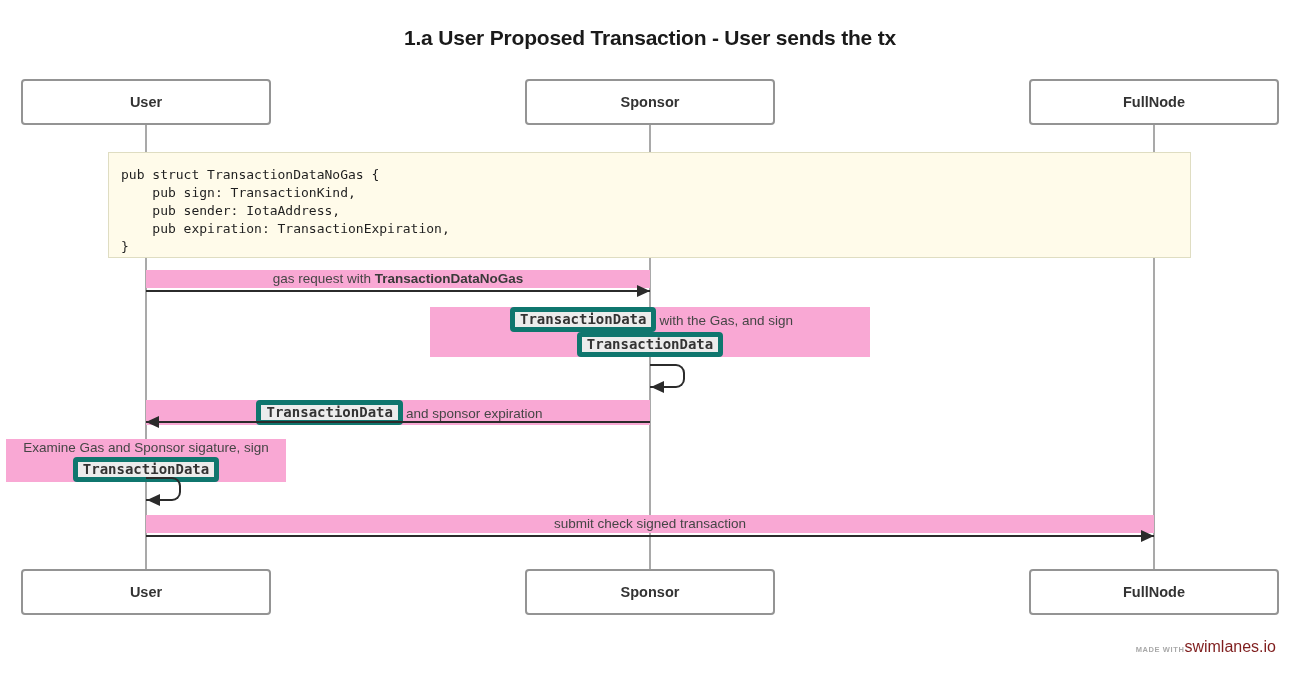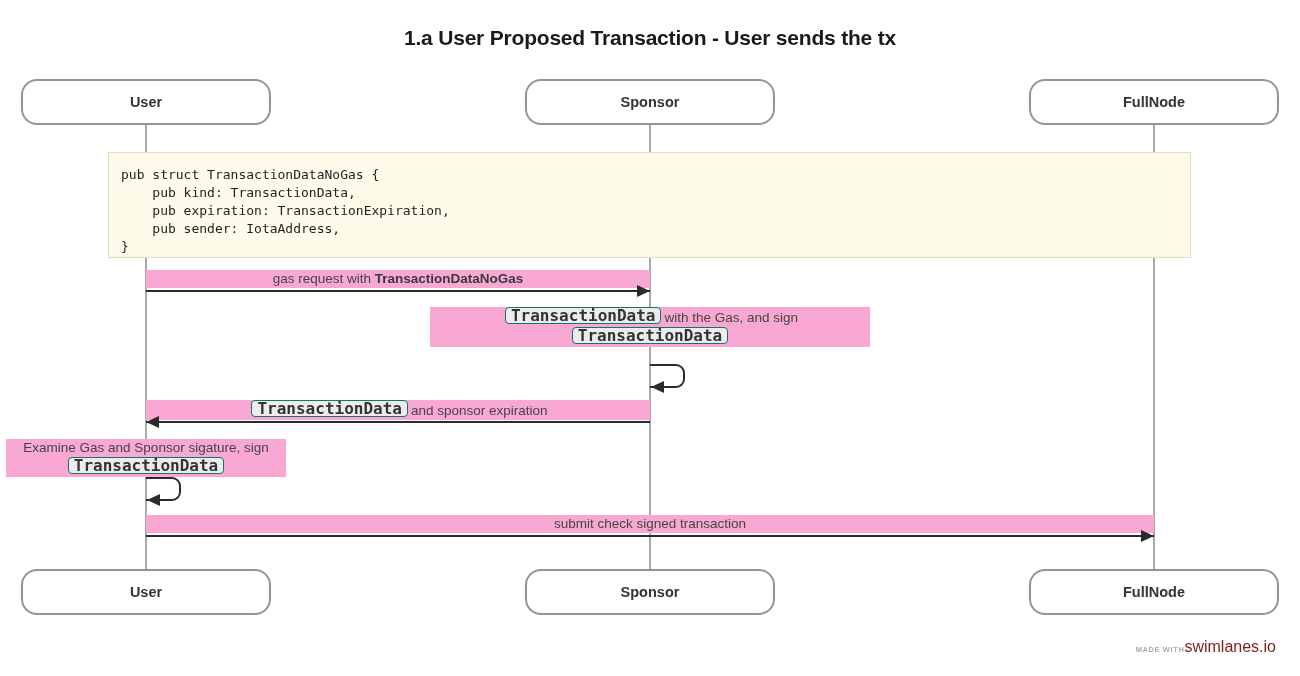--- a/index.html
+++ b/index.html
@@ -6,39 +6,39 @@
   body { background:#ffffff; font-family:"Liberation Sans", sans-serif; }
   .stage { position:relative; width:1300px; height:672px; background:#ffffff; overflow:hidden; }
 
   .title { position:absolute; top:26px; left:0; width:100%; text-align:center;
            font-size:21px; font-weight:bold; color:#1a1a1a; letter-spacing:-0.2px; }
 
   .lifeline { position:absolute; top:124px; height:446px; width:2px; background:#a9a9a9; }
   .ll-user { left:145px; } .ll-sponsor { left:649px; } .ll-fullnode { left:1153px; }
 
   .actor { position:absolute; width:250px; height:46px; background:#ffffff;
-           border:2px solid #949494; border-radius:16px;
+           border:2px solid #949494; border-radius:4px;
            display:flex; align-items:center; justify-content:center;
            font-size:14.5px; font-weight:bold; color:#333333; z-index:6; }
   .row-top { top:79px; } .row-bottom { top:569px; }
   .col-user { left:21px; } .col-sponsor { left:525px; } .col-fullnode { left:1029px; }
 
   .note { position:absolute; left:108px; top:152px; width:1083px; height:106px;
           background:#fffbea; border:1px solid #dfddc2; z-index:3;
           padding:13px 12px; font-family:"DejaVu Sans Mono", monospace;
           font-size:13px; line-height:18px; color:#1f1f1f; }
   .note .code-line { white-space:pre; }
 
   .msg-label { position:absolute; text-align:center; font-size:13.5px; color:#454545;
                line-height:18px; background:#f9a8d4; z-index:4; }
   .bold { font-weight:bold; color:#3a3a3a; }
 
   .chip { display:inline-block; font-family:"DejaVu Sans Mono", monospace;
-          font-size:16px; font-weight:bold; color:#333333;
-          background:#ececec; border:1px solid #0f766e; border-radius:4px;
+          font-size:14px; font-weight:bold; color:#333333;
+          background:#ececec; border:5px solid #0f766e; border-radius:4px;
           padding:0 5px; line-height:15px; margin:0 3px; vertical-align:1px; }
 
   .arrow-line { position:absolute; height:2px; background:#2b2b2b; z-index:5; }
   .arrowhead { position:absolute; width:0; height:0; z-index:5; }
   .ah-right { border-left:13px solid #2b2b2b; border-top:6px solid transparent; border-bottom:6px solid transparent; }
   .ah-left  { border-right:13px solid #2b2b2b; border-top:6px solid transparent; border-bottom:6px solid transparent; }
 
   .self-loop { position:absolute; width:35px; height:24px; z-index:5;
                border:2.5px solid #2b2b2b; border-left:none;
                border-radius:0 9px 9px 0; background:transparent; }
@@ -70,23 +70,23 @@
   </div>
   <div class="actor row-top col-sponsor">
     <span>Sponsor</span>
   </div>
   <div class="actor row-top col-fullnode">
     <span>FullNode</span>
   </div>
 
   <div class="note">
     <div class="code-line">pub struct TransactionDataNoGas {</div>
-    <div class="code-line">    pub kind: TransactionData,</div>
+    <div class="code-line">    pub sign: TransactionKind,</div>
+    <div class="code-line">    pub sender: IotaAddress,</div>
     <div class="code-line">    pub expiration: TransactionExpiration,</div>
-    <div class="code-line">    pub sender: IotaAddress,</div>
     <div class="code-line">}</div>
   </div>
 
   <div class="msg-label lbl-gas">
     <span>gas request with </span><span class="bold">TransactionDataNoGas</span>
   </div>
   <div class="arrow-line" style="left:146px; top:290px; width:504px;"></div>
   <div class="arrowhead ah-right" style="left:637px; top:285px;"></div>
 
   <div class="msg-label lbl-sponsor">

